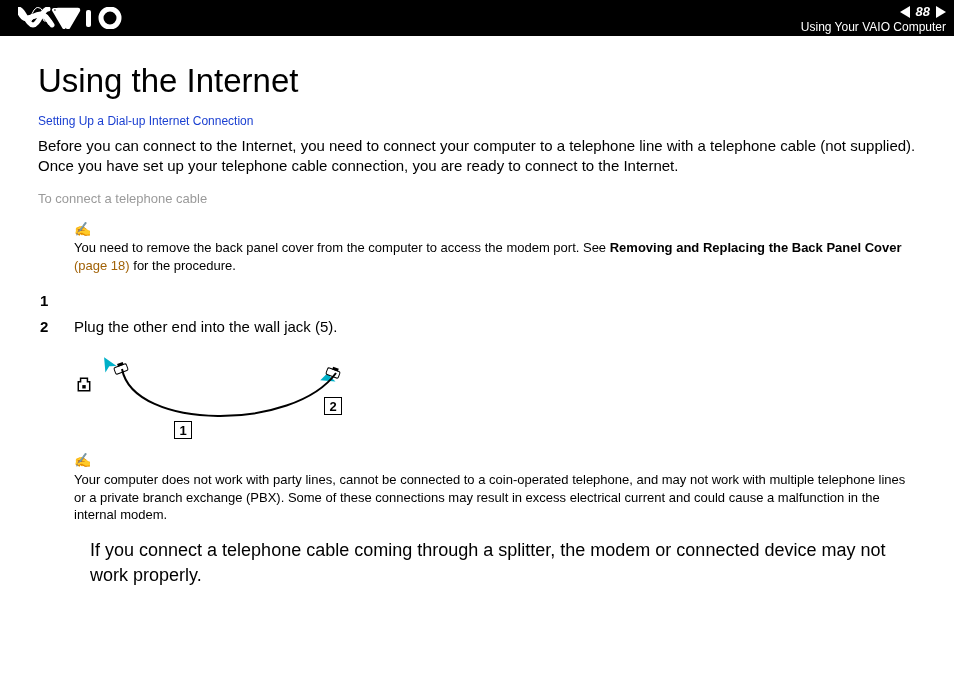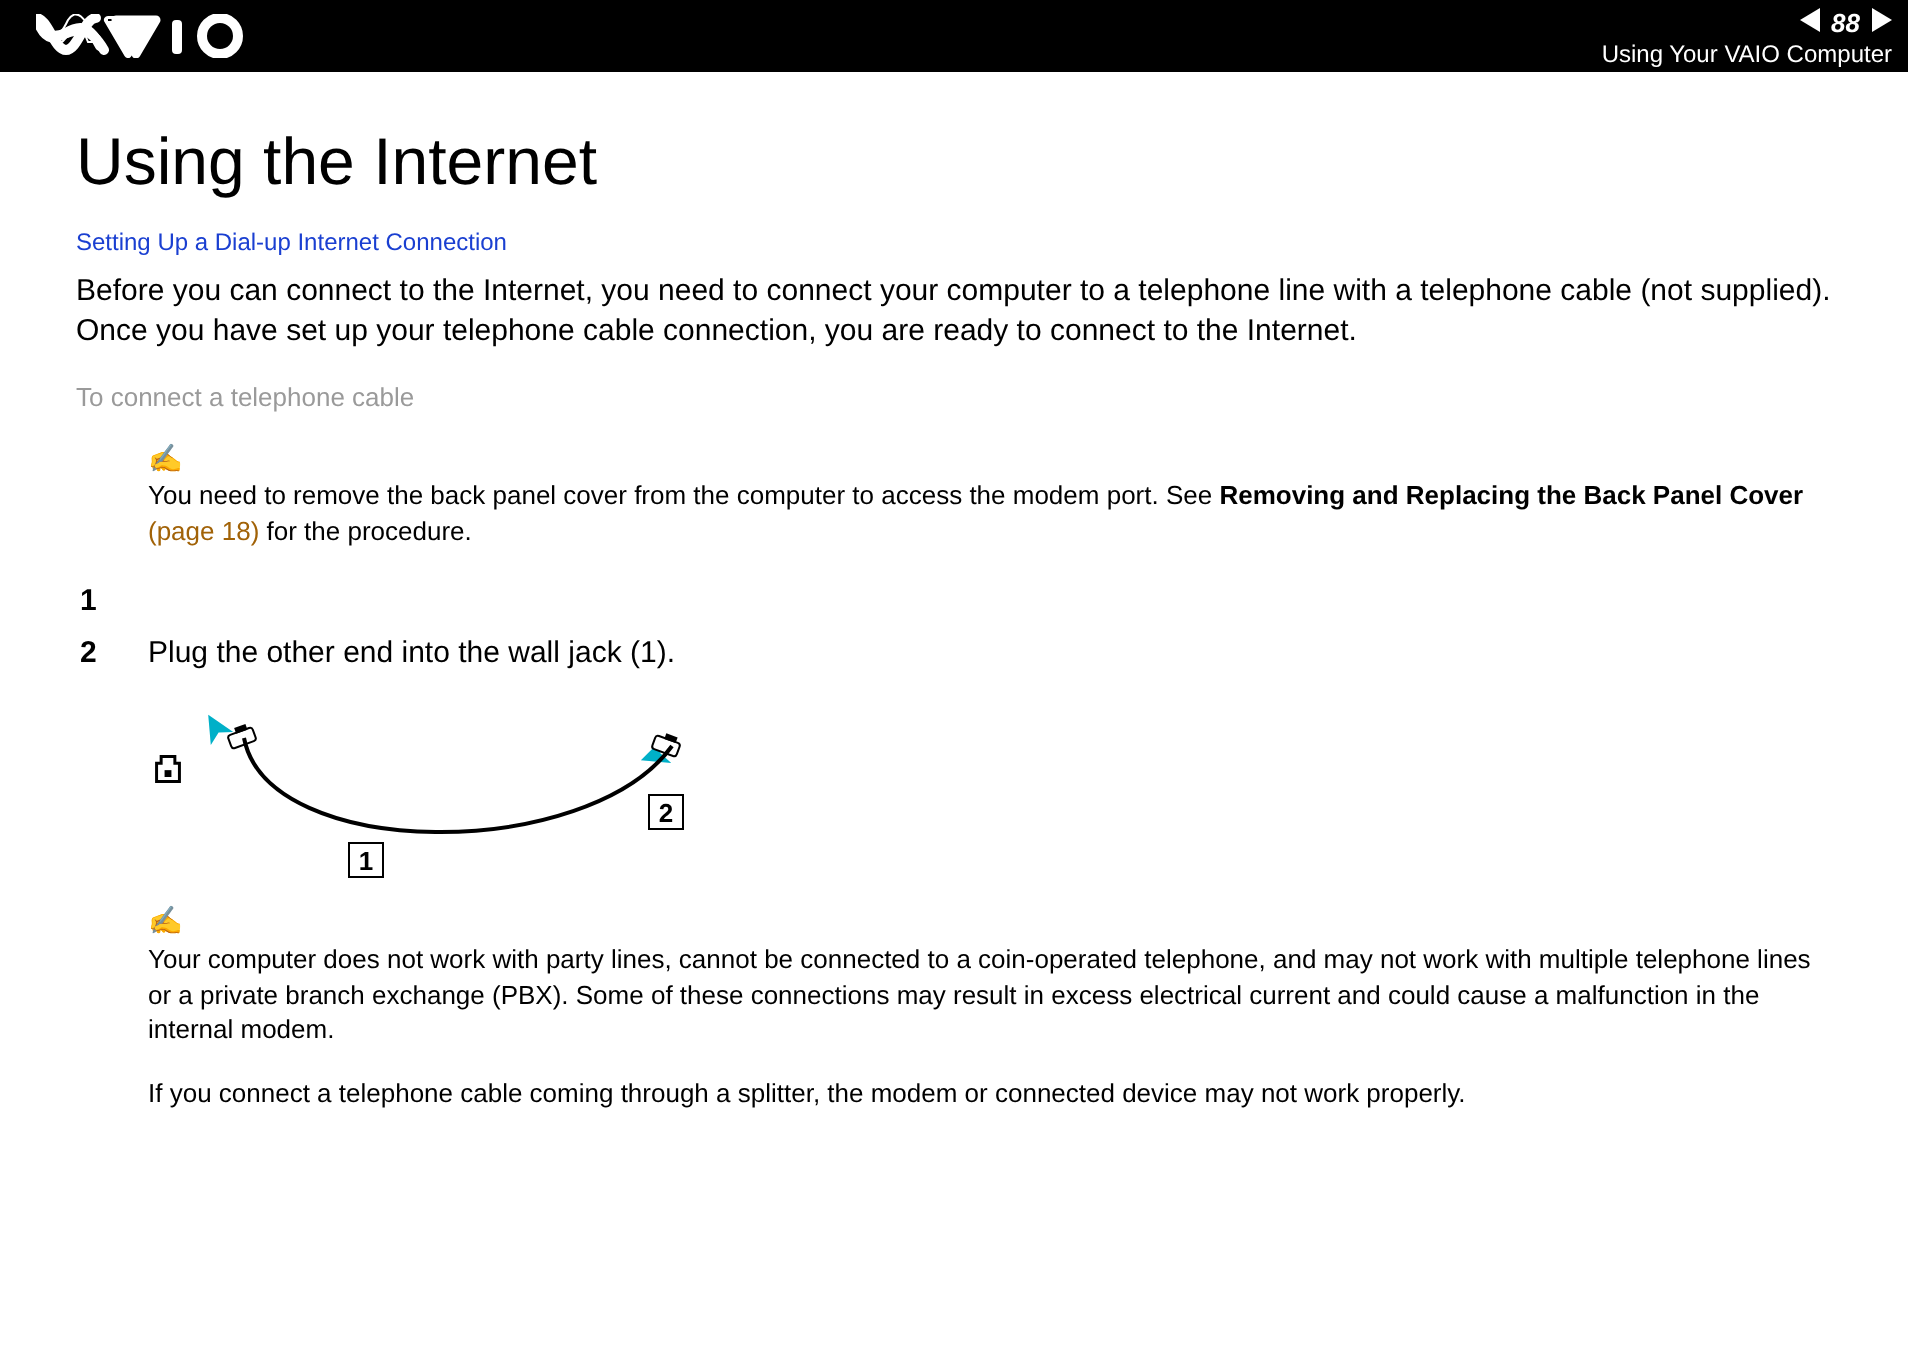--- a/index.html
+++ b/index.html
@@ -18,20 +18,21 @@
     display: flex;
     flex-direction: column;
     align-items: flex-end;
     color: #fff;
     font-size: 12px;
     line-height: 1.2;
     padding-top: 2px;
   }
   .page-nav {
     display: flex;
+    align-items: center;
     gap: 6px;
     font-style: italic;
     font-weight: bold;
     font-size: 13px;
   }
   .page-nav .tri {
     width: 0; height: 0;
     border-top: 6px solid transparent;
     border-bottom: 6px solid transparent;
   }
@@ -141,22 +142,22 @@
     border:1.5px solid #000;
     background:#fff;
     font-size:13px;
     font-weight:bold;
     text-align:center;
     line-height:18px;
   }
   .nb1 { left:100px; top:70px; }
   .nb2 { left:250px; top:46px; }
   .after-text {
-    margin-left: 36px;
-    font-size: 13px;
+    margin-left: 52px;
+    font-size: 18px;
     line-height: 1.4;
     margin-top: 10px;
   }
 </style>
 </head>
 <body>
 
 <div class="header">
   <div class="logo">
     <svg width="120" height="22" viewBox="0 0 120 22">
@@ -202,21 +203,21 @@
     <span class="note-icon">✍</span>
     <span>You need to remove the back panel cover from the computer to access the modem port. See </span><span class="bold">Removing and Replacing the Back Panel Cover </span><span class="link">(page 18)</span><span> for the procedure.</span>
   </div>
 
   <ol class="steps">
     <li class="step">
       <span class="num">1</span>
     </li>
     <li class="step">
       <span class="num">2</span>
-      <span>Plug the other end into the wall jack (1).</span>
+      <span>Plug the other end into the wall jack (5).</span>
     </li>
   </ol>
 
   <div class="diagram">
     <span class="port-icon">
       <svg width="16" height="15" viewBox="0 0 14 13">
           <path d="M2 4 L2 12 L12 12 L12 4 L10 4 L10 1 L4 1 L4 4 Z" fill="none" stroke="#000" stroke-width="1.3"></path>
           <rect x="5.5" y="7" width="3" height="3" fill="#000"></rect>
         </svg>
     </span>

